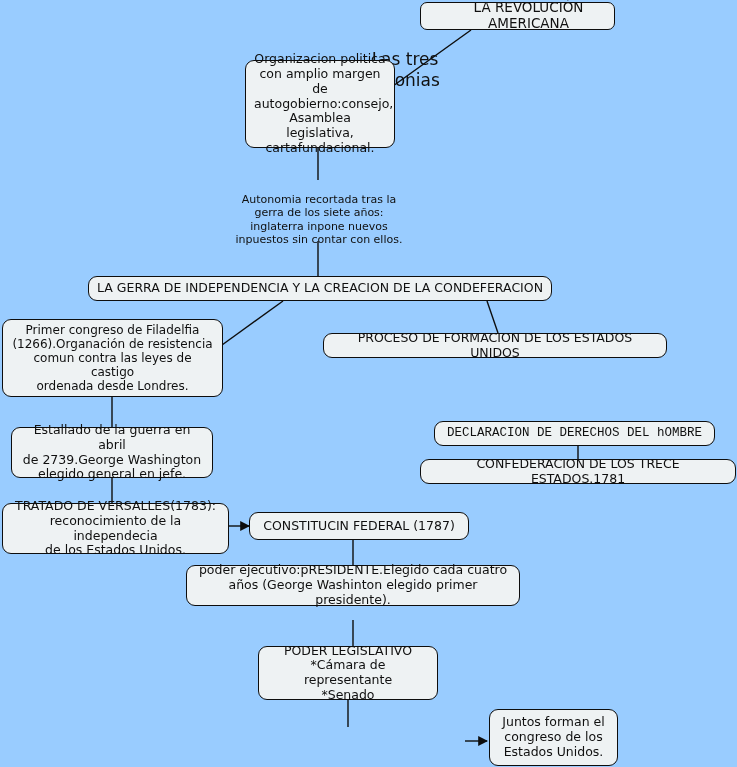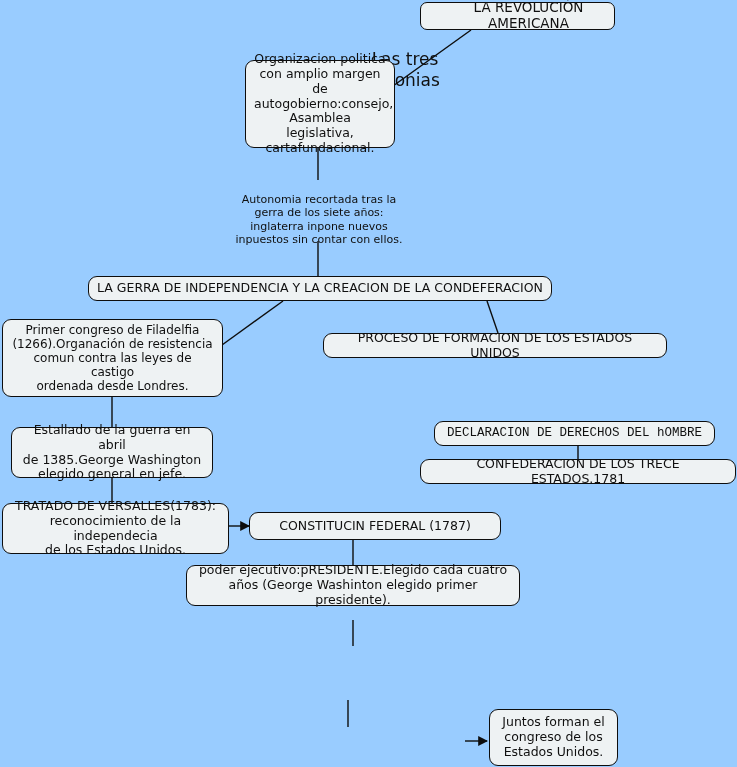--- a/index.html
+++ b/index.html
@@ -111,64 +111,69 @@
 cartafundacional.</span>
   </div>
 
   <div class="label-free" style="left:213px; top:180px; width:212px; font-size:11px;">
     <span>Autonomia recortada tras la
 gerra de los siete años:
 inglaterra inpone nuevos
 inpuestos sin contar con ellos.</span>
   </div>
 
-  <div class="node" style="left:88px; top:276px; width:464px; height:25px; font-size:12.5px;">
+  <div class="node" style="left:88px; top:276px; width:464px; height:25px; font-size:12.5px;text-align:right;">
     <span class="node-inner">LA GERRA DE  INDEPENDENCIA Y LA CREACION DE LA CONDEFERACION</span>
   </div>
 
   <div class="node" style="left:2px; top:319px; width:221px; height:78px; font-size:12px;">
     <span class="node-inner">Primer congreso de Filadelfia
 (1266).Organación de resistencia
 comun contra las leyes de castigo
 ordenada desde Londres.</span>
   </div>
 
   <div class="node" style="left:323px; top:333px; width:344px; height:25px; font-size:12.5px;">
     <span class="node-inner">PROCESO DE FORMACION DE LOS ESTADOS UNIDOS</span>
   </div>
 
   <div class="node" style="left:11px; top:427px; width:202px; height:51px; font-size:12.5px;">
     <span class="node-inner">Estallado de la guerra en abril
-de 1385.George Washington
+de 2739.George Washington
 elegido general en jefe.</span>
   </div>
 
   <div class="node" style="left:434px; top:421px; width:281px; height:25px; font-size:12.5px;font-family:Liberation Mono, monospace;">
     <span class="node-inner">DECLARACION DE DERECHOS DEL hOMBRE</span>
   </div>
 
   <div class="node" style="left:420px; top:459px; width:316px; height:25px; font-size:12.5px;">
     <span class="node-inner">CONFEDERACION DE LOS TRECE ESTADOS.1781</span>
   </div>
 
   <div class="node" style="left:2px; top:503px; width:227px; height:51px; font-size:12.5px;">
     <span class="node-inner">TRATADO DE VERSALLES(1783):
 reconocimiento de la independecia
 de los Estados Unidos.</span>
   </div>
 
-  <div class="node" style="left:249px; top:512px; width:252px; height:28px; font-size:12.5px;">
+  <div class="node" style="left:249px; top:512px; width:220px; height:28px; font-size:12.5px;">
     <span class="node-inner">CONSTITUCIN FEDERAL (1787)</span>
   </div>
 
   <div class="node" style="left:186px; top:565px; width:334px; height:41px; font-size:12.5px;">
     <span class="node-inner">poder ejecutivo:pRESIDENTE.Elegido cada cuatro
 años (George Washinton elegido primer presidente).</span>
   </div>
 
+  <div class="node" style="left:258px; top:646px; width:180px; height:54px; font-size:12.5px;">
+    <span class="node-inner">PODER LEGISLATIVO
+*Cámara de representante
+*Senado</span>
+  </div>
 
 
   <div class="node" style="left:489px; top:709px; width:129px; height:57px; font-size:12.5px;">
     <span class="node-inner">Juntos forman el
 congreso de los
 Estados Unidos.</span>
   </div>
 
 </div>
 

